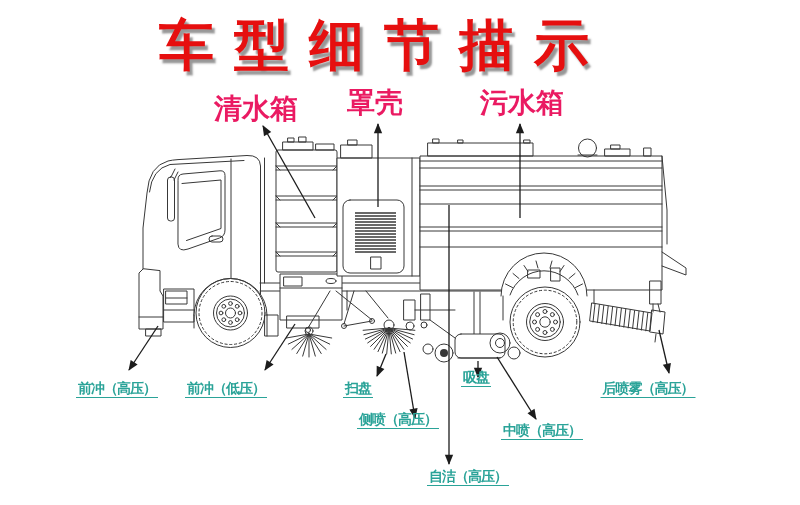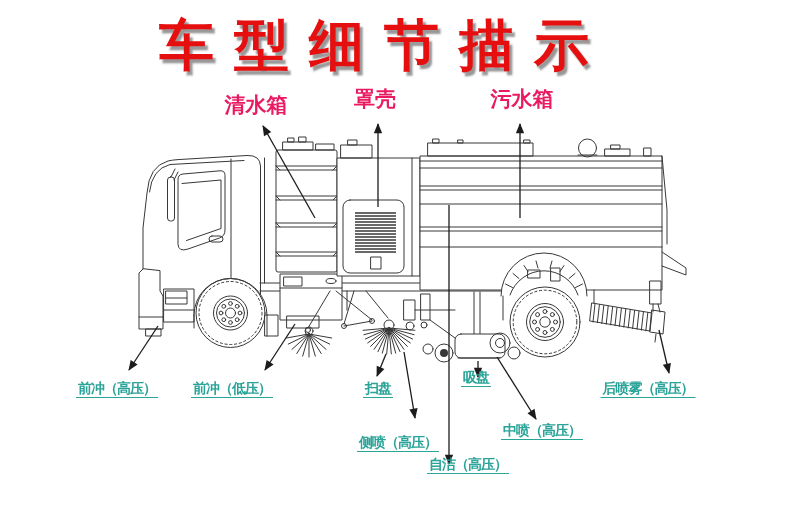--- a/index.html
+++ b/index.html
@@ -1,21 +1,21 @@
 <!DOCTYPE html>
 <html style="--red: #e60f0f; --pink: #ea1a62; --teal: #2aa398; --line: #383838;"><head>
 <meta charset="utf-8">
 <style>
   html,body{margin:0;padding:0;width:800px;height:505px;background:#fff;overflow:hidden}
   body{position:relative;font-family:"DejaVu Sans",sans-serif}
   .title{position:absolute;top:9px;left:-26px;width:100%;text-align:center;font-size:55px;font-weight:bold;
          color:var(--red);letter-spacing:20px;text-indent:20px;white-space:nowrap;
          text-shadow:3px 4px 2px rgba(125,125,125,.8)}
   .lbl{position:absolute;transform:translateX(-50%);white-space:nowrap;font-weight:bold;line-height:1.1}
-  .pink{color:var(--pink);font-size:21px}
+  .pink{color:var(--pink);font-size:28px}
   .teal{color:var(--teal);font-size:14px;letter-spacing:-1px;border-bottom:1.5px solid var(--teal);padding:0 2px 1px}
   svg{position:absolute;left:0;top:0}
   .ln{fill:none;stroke:var(--line);stroke-width:1;stroke-linecap:round;stroke-linejoin:round}
   .lnf{fill:#fff;stroke:var(--line);stroke-width:1;stroke-linejoin:round}
   .wf{fill:#fff;stroke:none}
   .thk{fill:none;stroke:var(--line);stroke-width:1.7}
   .dash{fill:none;stroke:var(--line);stroke-width:1;stroke-dasharray:2.2 2.6}
   .arrow{fill:none;stroke:#1c1c1c;stroke-width:1.3;marker-end:url(#ah)}
   .dark{fill:var(--line);stroke:none}
 </style>
@@ -218,19 +218,19 @@
   </g>
 </svg>
 
 <div class="title">车型细节描示</div>
 
 <div class="lbl pink" style="left:256px;top:94px">清水箱</div>
 <div class="lbl pink" style="left:375px;top:88px">罩壳</div>
 <div class="lbl pink" style="left:522px;top:88px">污水箱</div>
 
 <div class="lbl teal" style="left:117px;top:381px">前冲（高压）</div>
-<div class="lbl teal" style="left:232px;top:381px">前冲（低压）</div>
-<div class="lbl teal" style="left:378px;top:381px">扫盘</div>
+<div class="lbl teal" style="left:226px;top:381px">前冲（低压）</div>
+<div class="lbl teal" style="left:358px;top:381px">扫盘</div>
 <div class="lbl teal" style="left:476px;top:370px">吸盘</div>
 <div class="lbl teal" style="left:648px;top:381px">后喷雾（高压）</div>
-<div class="lbl teal" style="left:398px;top:435px">侧喷（高压）</div>
+<div class="lbl teal" style="left:398px;top:412px">侧喷（高压）</div>
 <div class="lbl teal" style="left:542px;top:423px">中喷（高压）</div>
-<div class="lbl teal" style="left:468px;top:457px">自洁（高压）</div>
+<div class="lbl teal" style="left:468px;top:469px">自洁（高压）</div>
 
 </body></html>

